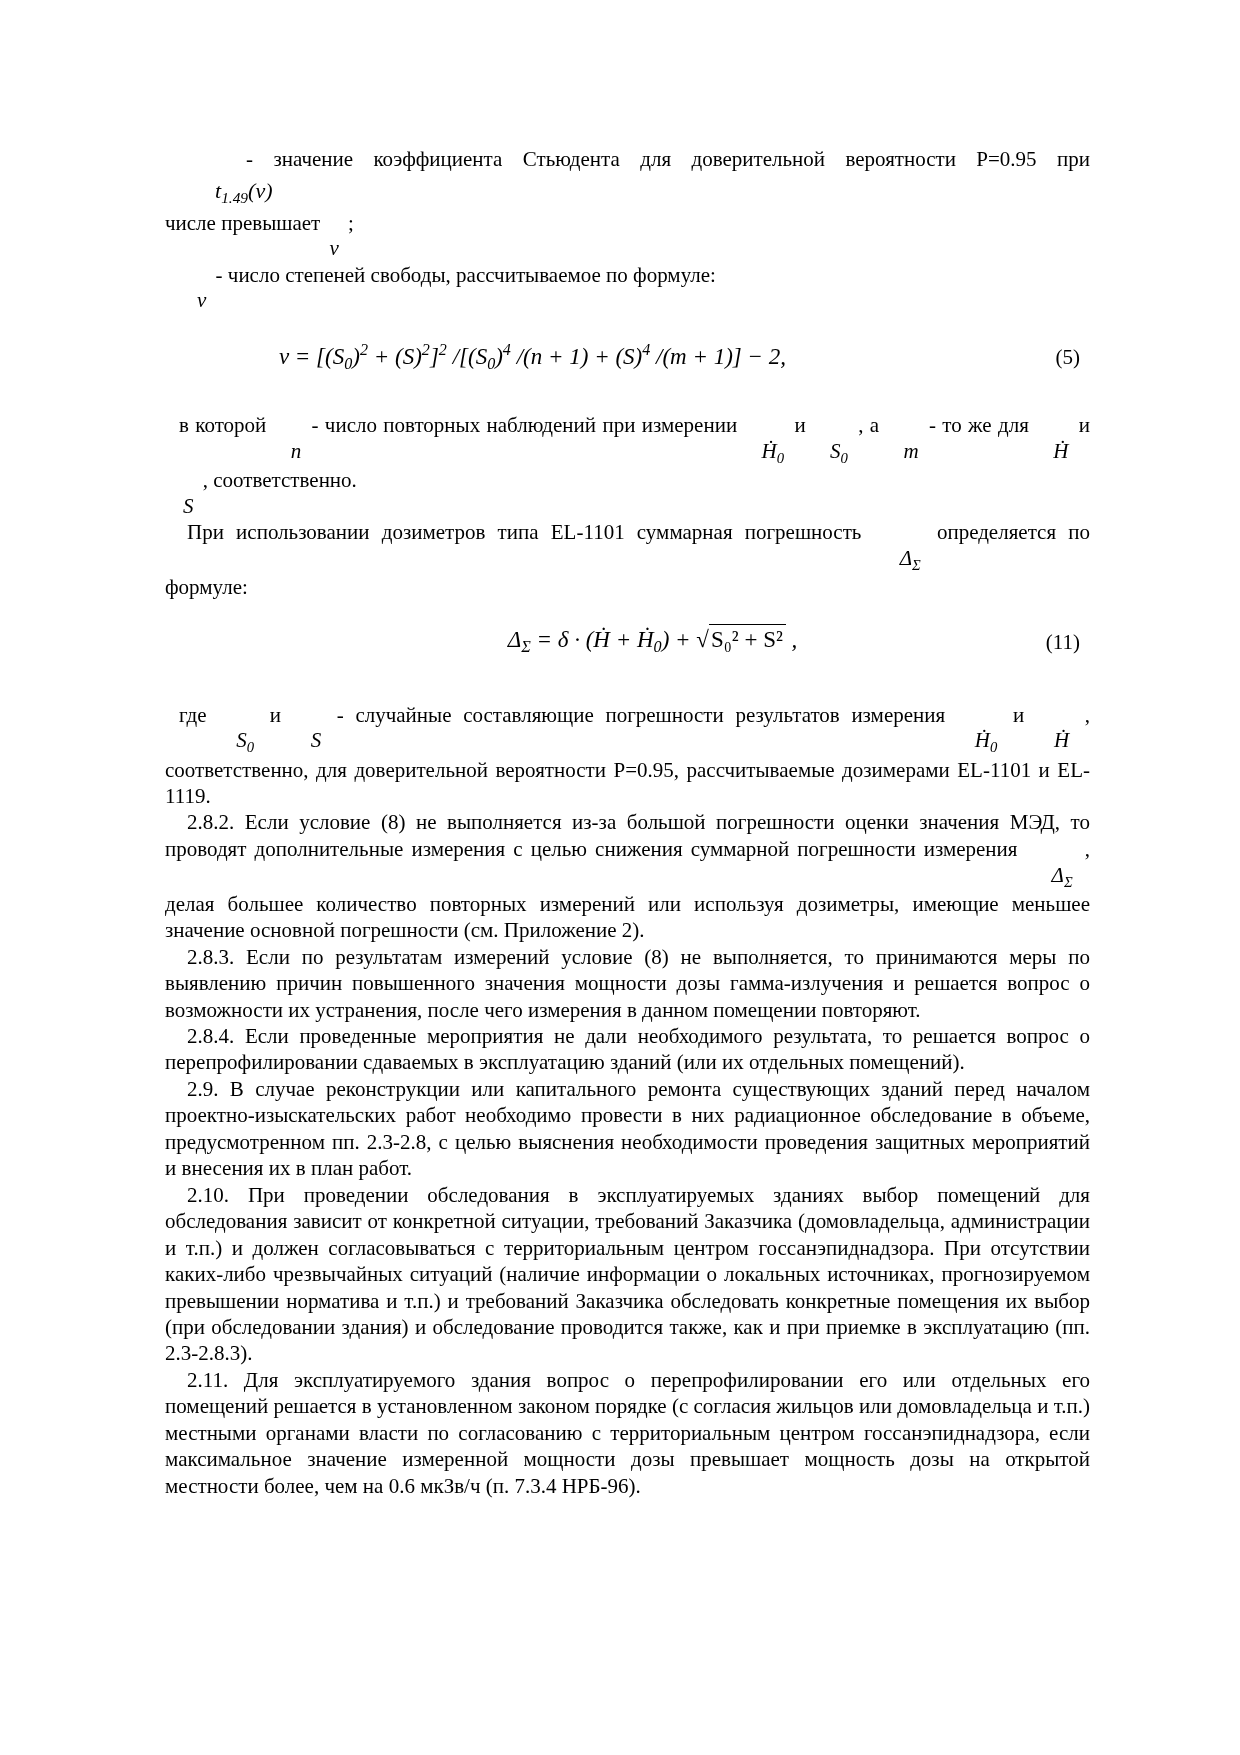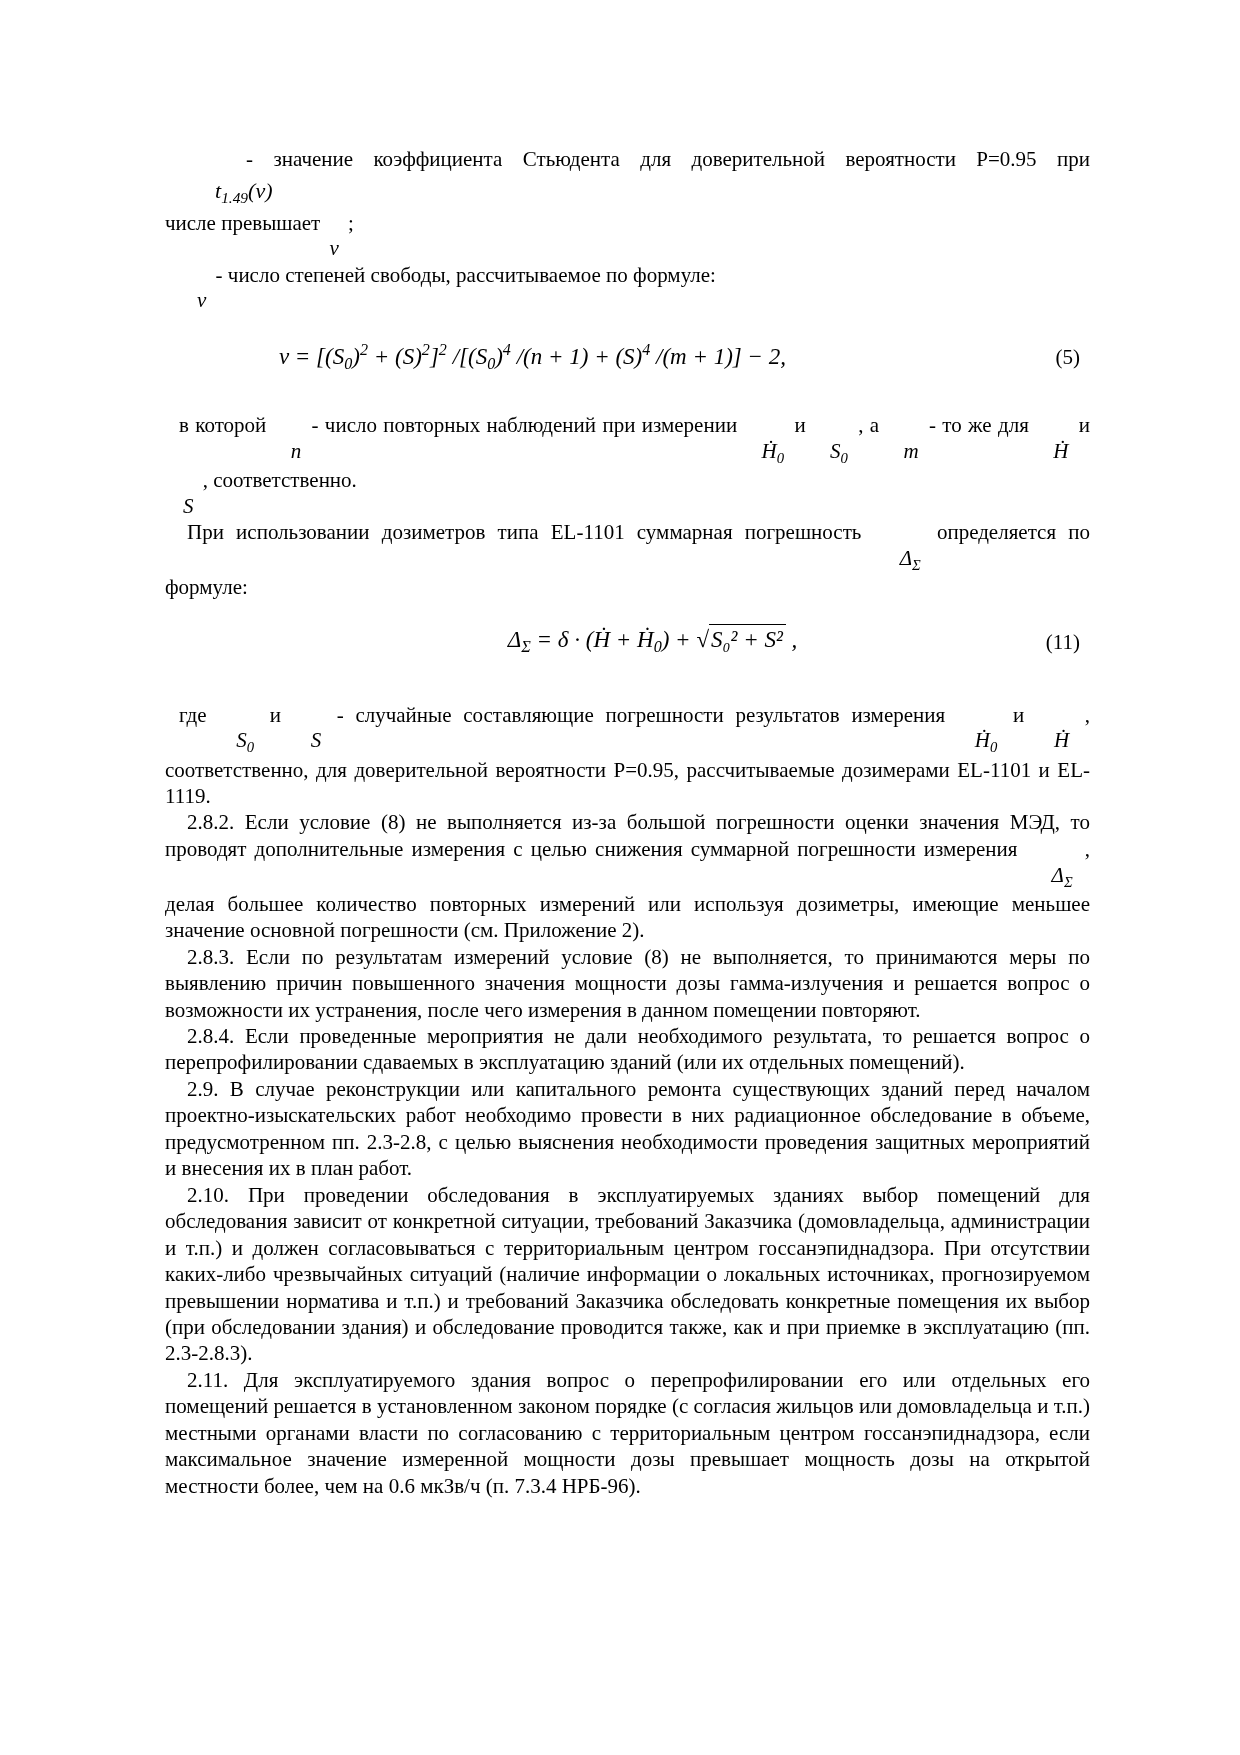--- a/index.html
+++ b/index.html
@@ -30,21 +30,20 @@
   .sg-t  { font-style: normal; }
   .sg-i  { font-style: italic; }
   .sg-drop {
     display: inline-block;
     vertical-align: -1.22em;
     font-style: italic;
     padding: 0 4px;
     font-weight: 500;
   }
   .sg-rad {
-    font-style: italic;
     border-top: 1.6px solid #000;
     padding: 2px 3px 0 2px;
   }
   .sgsub { font-size: 0.7em; vertical-align: -0.32em; }
   .sgsup { font-size: 0.7em; vertical-align: 0.55em; }
 
   .formula-row {
     position: relative;
     text-align: center;
     font-size: 23px;

